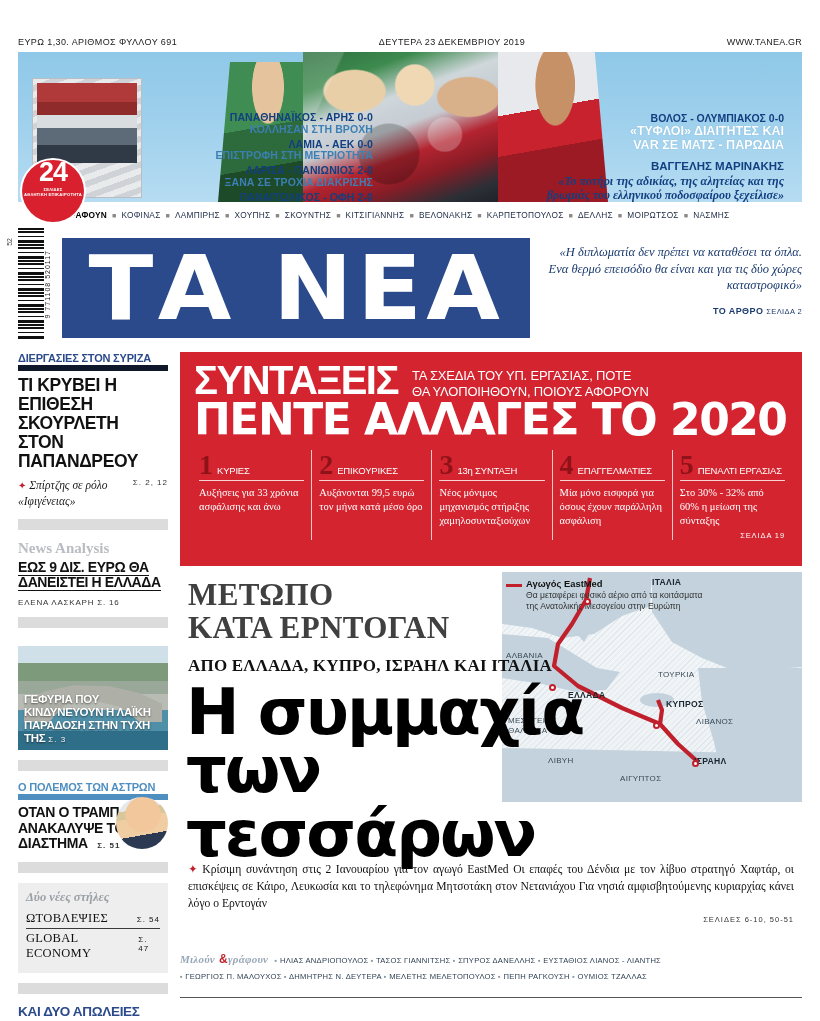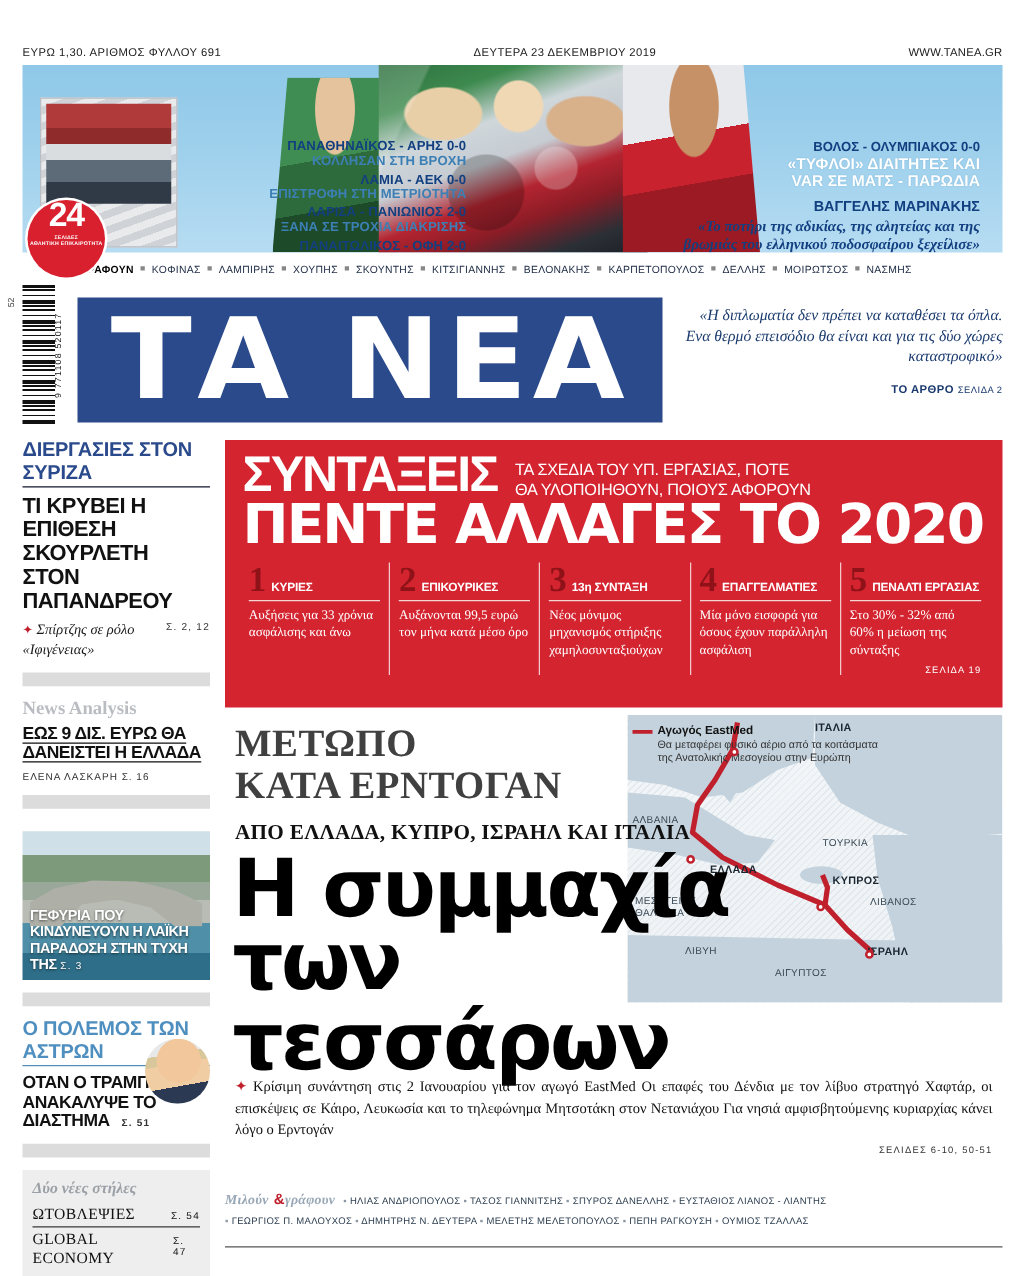--- a/index.html
+++ b/index.html
@@ -143,22 +143,22 @@
   .head-quote .ref {
     font-family:"Liberation Sans", sans-serif; font-style:normal;
     font-size:9px; color:#1a3a6e; margin-top:12px; letter-spacing:.4px;
   }
   .head-quote .ref b{ font-weight:bold; }
   .head-quote .ref span{ font-size:7.5px; }
 
   
   .sidebar { position:absolute; top:352px; left:18px; width:150px; }
   .sb-kicker {
-    font-size:16px; font-weight:bold; color:#2a4a8c; letter-spacing:-.2px;
-    border-bottom:1px solid #0f172a; padding-bottom:1px; margin-bottom:5px;
+    font-size:11px; font-weight:bold; color:#2a4a8c; letter-spacing:-.2px;
+    border-bottom:6px solid #0f172a; padding-bottom:1px; margin-bottom:5px;
   }
   .sb-kicker.b2 { color:#4f8fc0; border-bottom-color:#4f8fc0; }
   .sb-head {
     font-size:17.5px; font-weight:bold; color:#111; line-height:1.08; letter-spacing:-.4px;
   }
   .sb-head.sm { font-size:14px; line-height:1.12; }
   .sb-head u { text-decoration:none; border-bottom:1.5px solid #111; }
   .sb-bullets {
     margin-top:8px; font-family:"Liberation Serif", serif; font-style:italic;
     font-size:11.5px; color:#1a1a1a; line-height:1.32;
@@ -169,21 +169,21 @@
     font-size:8px; letter-spacing:1px; color:#333; float:right;
   }
   .sb-sep { height:11px; background:#dcdcdc; margin:10px 0 10px 0; }
   .sb-na {
     font-family:"Liberation Serif", serif; font-weight:bold;
     font-size:15px; color:#b9bdc2; margin-bottom:3px;
   }
   .sb-byline { font-size:8px; letter-spacing:.8px; color:#333; margin-top:7px; }
 
   .sb-photo {
-    position:relative; width:150px; height:119px; margin-top:18px; overflow:hidden;
+    position:relative; width:150px; height:104px; margin-top:18px; overflow:hidden;
     background:
       linear-gradient(180deg,#cfe0e8 0 16%, #7d9b7a 16% 34%, #9aa89a 34% 46%,
                       #b9bcb4 46% 62%, #4f8fa8 62% 82%, #2f6e88 82% 100%);
   }
   .sb-photo:before{
     content:""; position:absolute; left:6px; top:36px; width:138px; height:40px;
     background:#aeb0a8;
     clip-path: polygon(0 100%, 0 52%, 14% 24%, 36% 8%, 62% 10%, 84% 28%, 100% 54%, 100% 100%,
                        84% 100%, 70% 62%, 50% 46%, 30% 56%, 18% 100%);
   }
@@ -237,21 +237,21 @@
     padding:0 14px; font-family:"DejaVu Sans", sans-serif; white-space:nowrap;
   }
   .pens .cols { display:flex; margin-top:9px; padding:0 10px 0 12px; }
   .pens .col { flex:1; padding:0 7px; position:relative; }
   .pens .col + .col { border-left:1px solid rgba(255,255,255,.75); }
   .pens .col .hd { display:flex; align-items:flex-end; gap:4px; height:26px; }
   .pens .col .n {
     font-family:"Liberation Serif", serif; font-size:28px; font-weight:bold;
     color:#8e1218; line-height:.8;
   }
-  .pens .col .lbl { font-size:9.5px; font-weight:bold; color:#fff; letter-spacing:-.2px; line-height:1.03; padding-bottom:1px;}
+  .pens .col .lbl { font-size:9.5px; font-weight:normal; color:#fff; letter-spacing:-.2px; line-height:1.03; padding-bottom:1px;}
   .pens .col .lbl.two { line-height:1.0; }
   .pens .col .rule { height:1px; background:rgba(255,255,255,.8); margin:4px 0 5px 0; }
   .pens .col .bd {
     font-family:"Liberation Serif", serif; font-size:10.5px; color:#fff; line-height:1.3;
   }
   .pens .pg { text-align:right; font-family:"Liberation Sans",sans-serif;
               font-size:7.5px; letter-spacing:.9px; color:#fff; margin-top:4px;}
 
   
   .main { position:absolute; top:572px; left:180px; width:622px; height:378px; overflow:hidden; background:#fff;}

